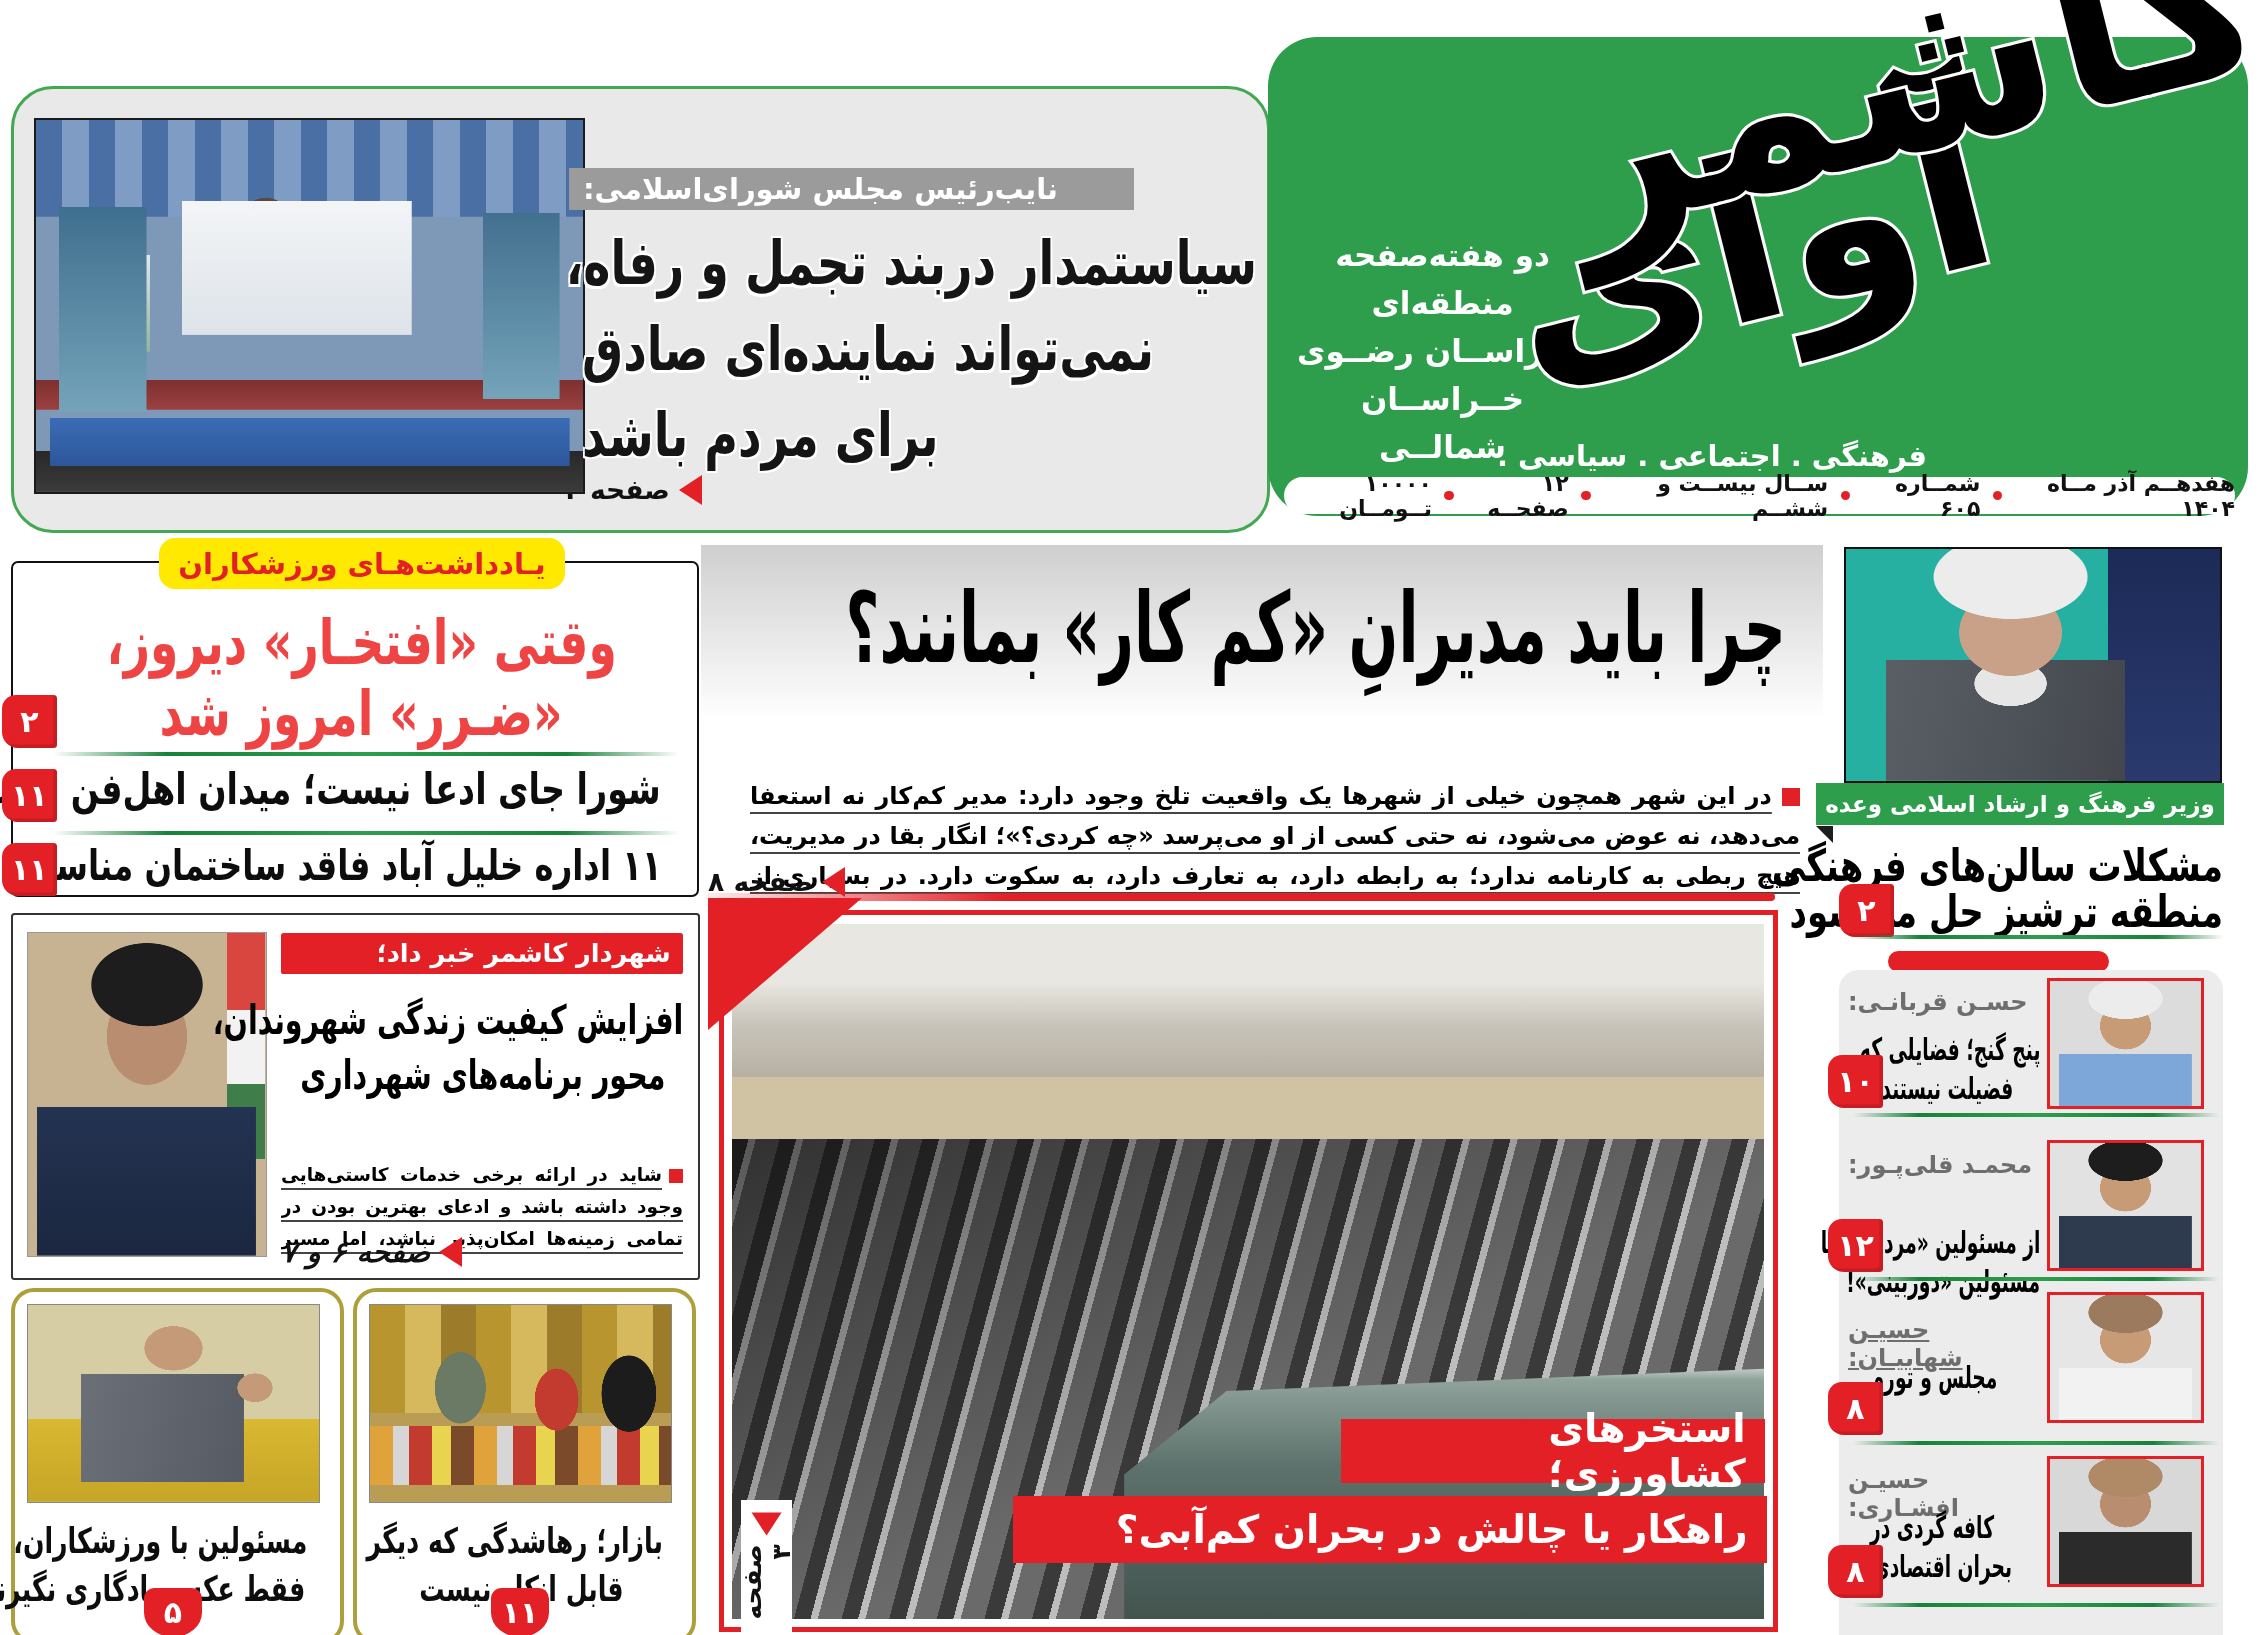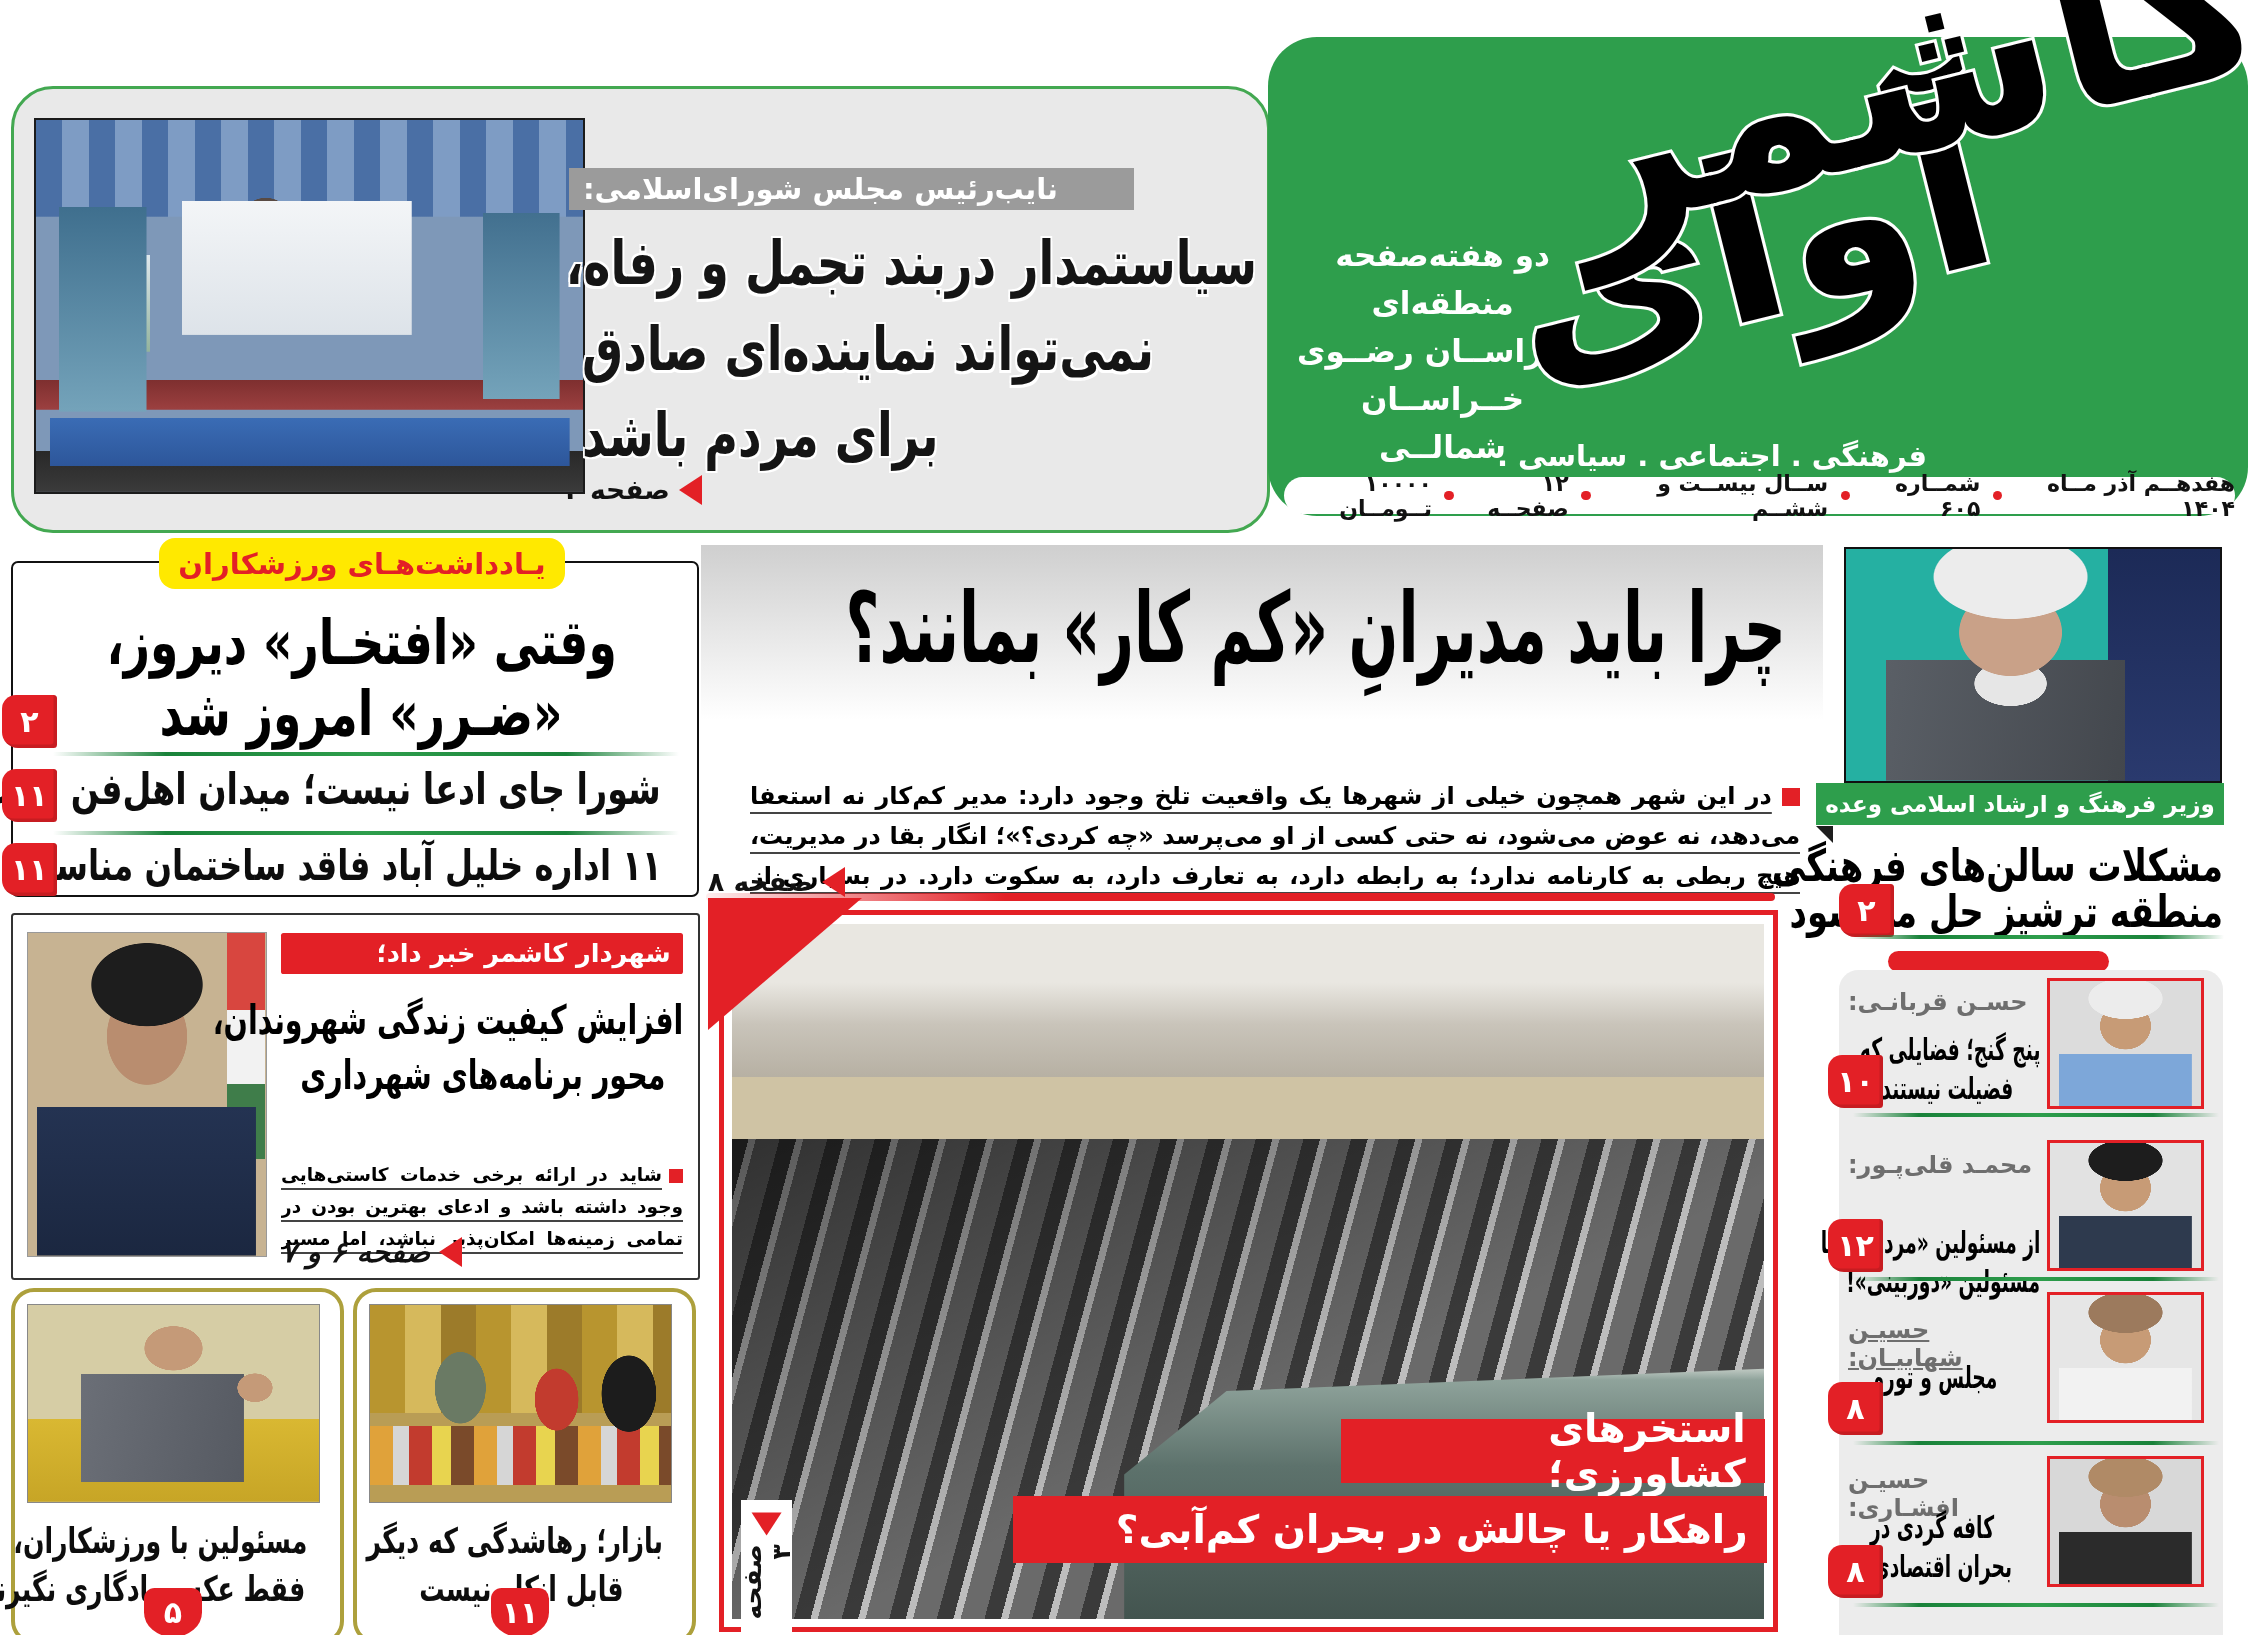--- a/index.html
+++ b/index.html
@@ -114,21 +114,21 @@
      background-repeat:no-repeat;}
   .col-name{width:192px;color:#6e6e6e;font-weight:bold;font-size:24px;text-align:left;}
   .col-title{width:192px;font-weight:bold;color:#000;font-size:22px;line-height:39px;text-align:left;}
   .col-title .cond{transform:scale(0.85,1.4);}
 
   
   .notes-box{left:10.6px;top:561px;width:684px;height:332px;background:#fff;border:2.6px solid #111;
      border-radius:7px;}
   .notes-tab{left:159px;top:538px;width:406px;height:51px;background:#ffe900;border-radius:16px;
      color:#e32026;font-weight:bold;font-size:29px;display:flex;align-items:center;justify-content:center;}
-  .note-big{left:35px;top:596px;width:653px;text-align:center;font-weight:bold;color:#000000;
+  .note-big{left:35px;top:596px;width:653px;text-align:center;font-weight:bold;color:#ef4444;
      font-size:48px;line-height:71px;}
   .note-big .cond-c{transform:scale(0.95,1.3);}
   .note-line{left:53px;width:626px;text-align:center;font-weight:bold;color:#0d0d0d;}
 
   
   .mayor-box{left:10.6px;top:913px;width:685px;height:363px;background:#fff;border:2.6px solid #333;
      border-radius:3.5px;}
   .mayor-photo{left:26.5px;top:932px;width:240px;height:325px;border:1.8px solid #999;
      background-color:#c7b392;
      background-image:

